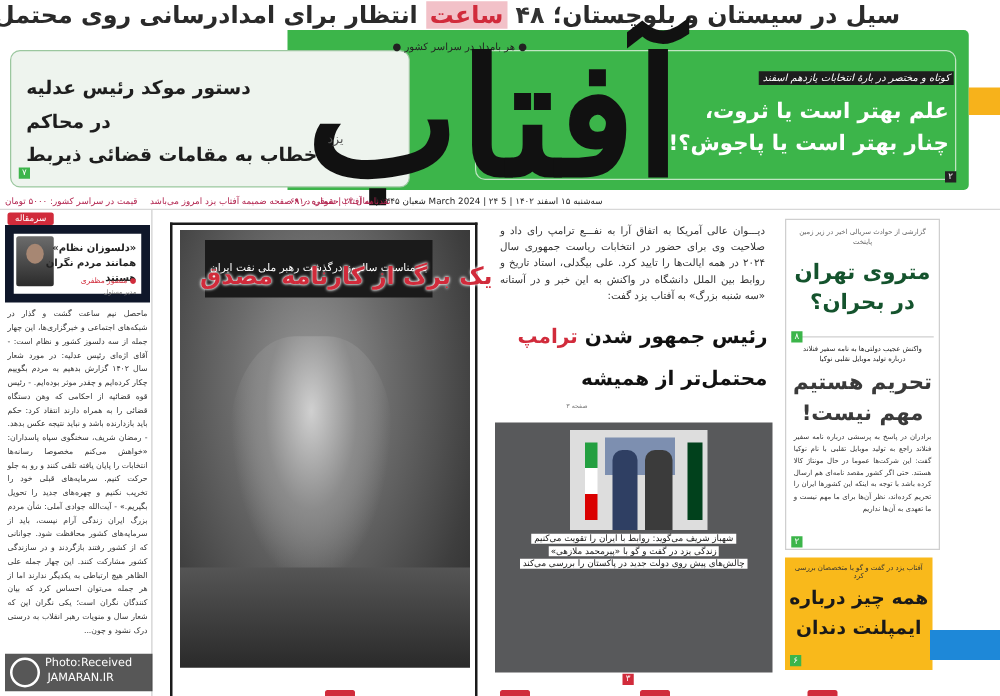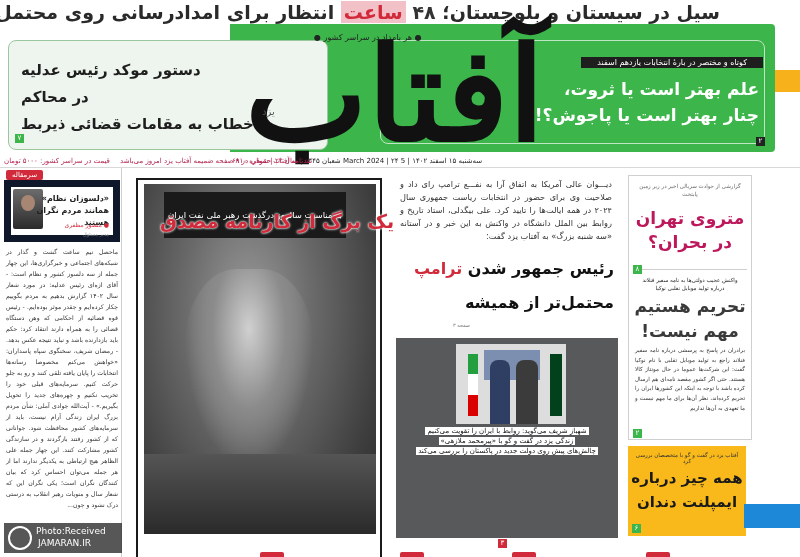--- a/index.html
+++ b/index.html
@@ -14,21 +14,21 @@
   .tag-red { background: #d12b3b; }
   .tag-dark { background: #222; }
 
   .masthead { position: absolute; top: 24px; left: 0; width: 800px; height: 130px; }
   .left-box { position: absolute; left: 8px; top: 16px; width: 320px; height: 110px; background: #eef4ee; border: 1px solid #9bc79f; border-radius: 8px; }
   .left-box .lb-text { position: absolute; left: 12px; top: 16px; direction: rtl; text-align: left; font-weight: bold; font-size: 15px; line-height: 27px; color: #1e1e1e; }
   .left-box .lb-tag { position: absolute; left: 6px; bottom: 6px; }
 
   .green-box { position: absolute; left: 230px; top: 0; width: 545px; height: 128px; background: #3cb54a; border-radius: 0 4px 4px 0; }
   .green-inner { position: absolute; left: 150px; top: 16px; width: 385px; height: 104px; border: 1px solid #bfe6c2; border-radius: 8px; }
-  .green-kicker { position: absolute; right: 12px; top: 33px; background: #1e1e1e; color: #fff; font-size: 8px; padding: 1px 16px; white-space: nowrap; }
+  .green-kicker { position: absolute; right: 12px; top: 33px; background: #1e1e1e; color: #fff; font-size: 8px; padding: 1px 3px; white-space: nowrap; font-style: italic; }
   .green-headline { position: absolute; right: 16px; top: 52px; color: #fff; font-weight: bold; font-size: 17px; line-height: 26px; text-align: right; white-space: nowrap; }
   .green-tag { position: absolute; right: 10px; bottom: 6px; }
   .orange-strip { position: absolute; right: 0; top: 46px; width: 25px; height: 22px; background: #f7b21b; }
   .slogan { position: absolute; left: 310px; top: 9px; font-size: 8px; color: #222; background: transparent; padding: 0 4px; white-space: nowrap; direction: rtl; }
   .logo { position: absolute; left: 245px; top: -12px; width: 330px; height: 165px; font-family: "DejaVu Serif", serif; font-weight: bold; font-size: 130px; color: #111; line-height: 165px; text-align: left; direction: rtl; letter-spacing: -6px; }
   .logo-small { position: absolute; left: 262px; top: 82px; font-size: 10px; color: #555; }
 
   .dateline { position: absolute; top: 154px; left: 0; width: 800px; height: 14px; border-bottom: 1px solid #d8d8d8; font-size: 7px; color: #666; }
   .dateline .dl-right { position: absolute; right: 318px; top: 3px; white-space: nowrap; color: #222; }
   .dateline .dl-right .dl-issue { color: #b2234e; }
@@ -69,21 +69,21 @@
   .main-photo .man-l { position: absolute; left: 34px; top: 16px; width: 20px; height: 64px; background: #2f3f63; border-radius: 8px 8px 0 0; }
   .main-photo .man-r { position: absolute; left: 60px; top: 16px; width: 22px; height: 64px; background: #3b3b3b; border-radius: 8px 8px 0 0; }
   .main-caption { position: absolute; left: 14px; top: 88px; width: 194px; text-align: center; font-size: 7px; line-height: 10px; color: #111; }
   .main-caption span { background: #fff; padding: 0 2px; }
   .main-box-headline { position: absolute; left: 0; top: 122px; width: 222px; text-align: center; color: #fff; font-weight: bold; font-size: 15px; line-height: 22px; white-space: nowrap; }
   .main-tag { position: absolute; left: 106px; top: 371px; }
 
   .col-right { position: absolute; left: 628px; top: 175px; width: 124px; height: 382px; }
   .rc-box { position: absolute; left: 0; top: 0; width: 124px; height: 265px; border: 1px solid #cfcfcf; }
   .rc-kicker1 { position: absolute; right: 6px; top: 6px; width: 110px; text-align: center; font-size: 5.5px; color: #666; line-height: 8px; }
-  .rc-head1 { position: absolute; right: 4px; top: 30px; width: 114px; text-align: center; font-weight: bold; font-size: 17px; line-height: 24px; color: #be185d; }
+  .rc-head1 { position: absolute; right: 4px; top: 30px; width: 114px; text-align: center; font-weight: bold; font-size: 17px; line-height: 24px; color: #14532d; }
   .rc-rule { position: absolute; left: 4px; top: 93px; width: 114px; height: 1px; background: #cfcfcf; }
   .rc-tag1 { position: absolute; left: 4px; top: 89px; }
   .rc-kicker2 { position: absolute; right: 6px; top: 100px; width: 110px; text-align: center; font-size: 5.5px; color: #222; line-height: 8px; }
   .rc-head2 { position: absolute; right: 4px; top: 118px; width: 114px; text-align: center; font-weight: bold; font-size: 17px; line-height: 25px; color: #3a3a3a; }
   .rc-body { position: absolute; right: 6px; top: 170px; width: 110px; font-size: 5.6px; line-height: 9.6px; color: #333; text-align: justify; direction: rtl; }
   .rc-tag2 { position: absolute; left: 4px; top: 253px; }
   .rc-yellow { position: absolute; left: 0; top: 271px; width: 118px; height: 90px; background: #f9b91b; }
   .rc-y-kicker { position: absolute; right: 4px; top: 6px; width: 110px; text-align: center; font-size: 5.6px; color: #333; }
   .rc-y-head { position: absolute; right: 2px; top: 20px; width: 114px; text-align: center; font-weight: bold; font-size: 15px; line-height: 24px; color: #1a1a1a; }
   .rc-y-tag { position: absolute; left: 4px; top: 78px; }

